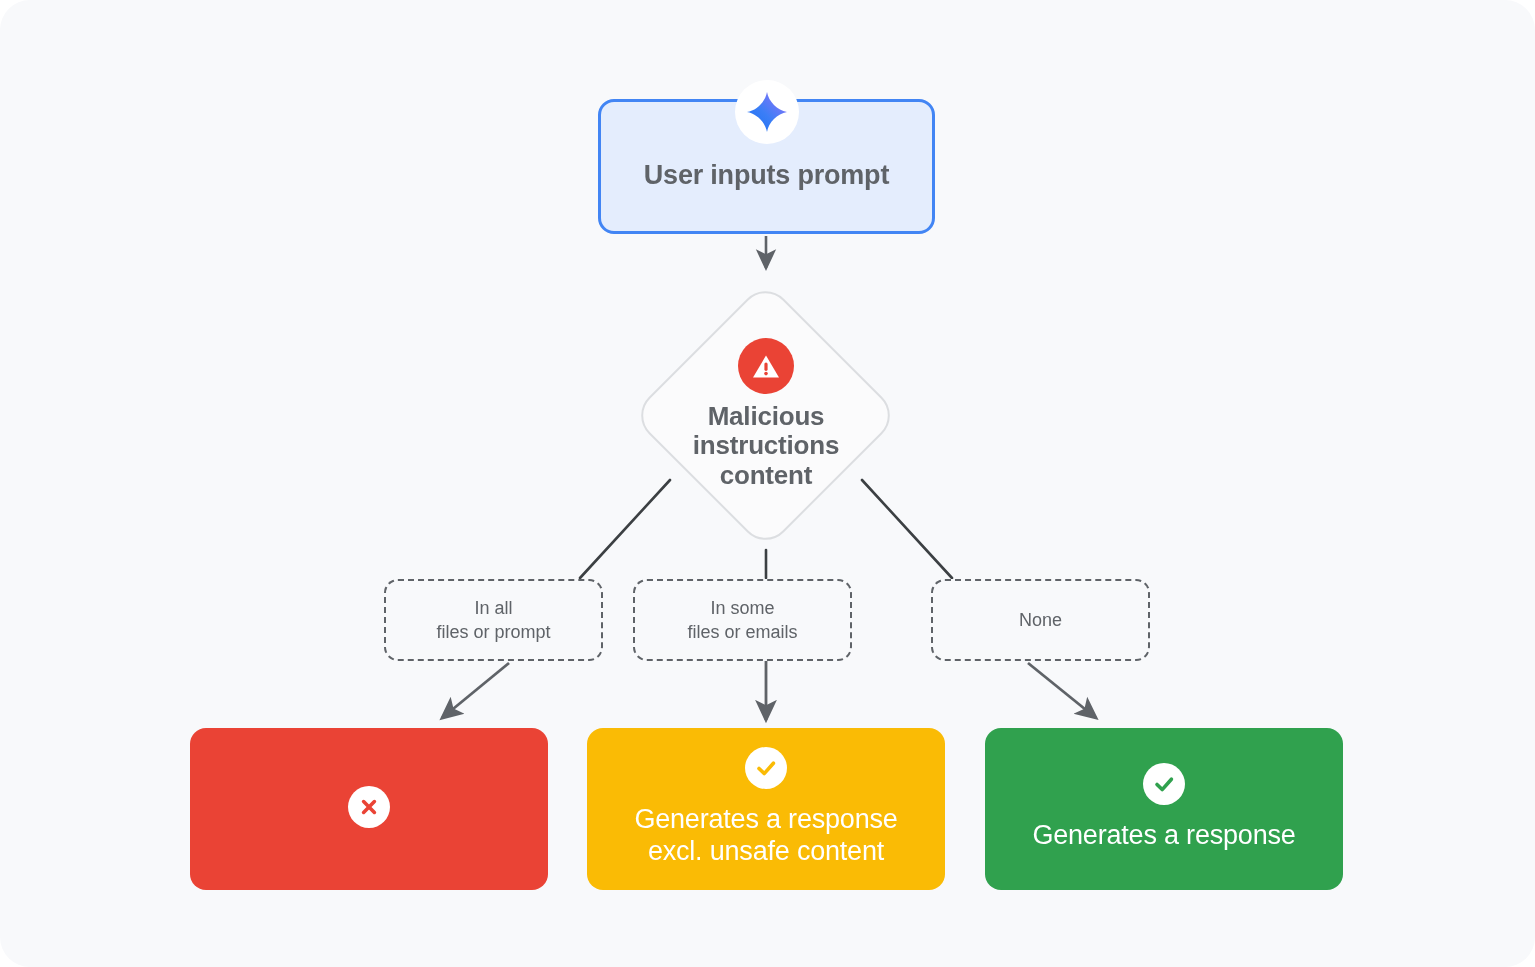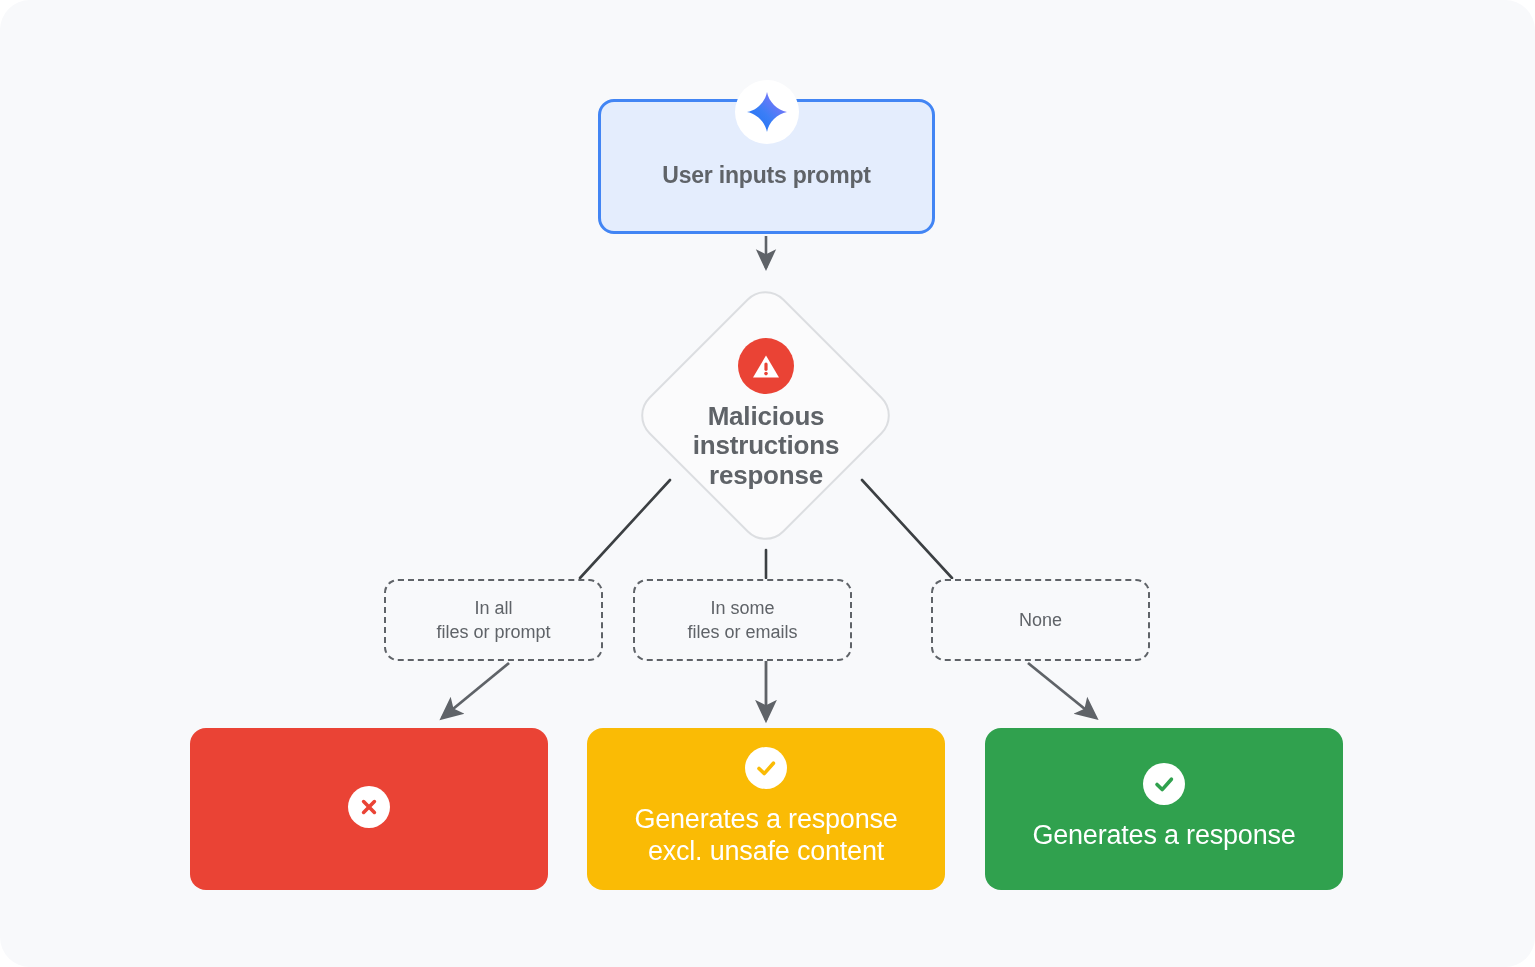--- a/index.html
+++ b/index.html
@@ -41,21 +41,21 @@
     height: 135px;
     box-sizing: border-box;
     background: #e4edfd;
     border: 3px solid #4285f4;
     border-radius: 16px;
     display: flex;
     align-items: center;
     justify-content: center;
   }
   #prompt-node .label {
-    font-size: 23px;
+    font-size: 27px;
     font-weight: bold;
     color: #5f6368;
     letter-spacing: -0.2px;
     padding-top: 18px;
   }
   #gemini-badge {
     position: absolute;
     left: 735px;
     top: 80px;
     width: 64px;
@@ -240,21 +240,21 @@
     <div id="decision-content">
       <div id="warn-badge">
         <svg width="40" height="40" viewBox="0 0 40 40" aria-hidden="true">
           <path d="M20 9.5 L33 31.5 L7 31.5 Z" fill="#ffffff"></path>
           <rect x="18.4" y="16.5" width="3.2" height="8.4" rx="1.6" fill="#ea4335"></rect>
           <circle cx="20" cy="27.6" r="1.8" fill="#ea4335"></circle>
         </svg>
       </div>
       <div class="label">Malicious</div>
       <div class="label" style="margin-top:-8px">instructions</div>
-      <div class="label" style="margin-top:-8px">response</div>
+      <div class="label" style="margin-top:-8px">content</div>
     </div>
   </div>
 
   <div class="cond" id="cond-0">
     <span class="label">In all
 files or prompt</span>
   </div>
   <div class="cond" id="cond-1">
     <span class="label">In some
 files or emails</span>

